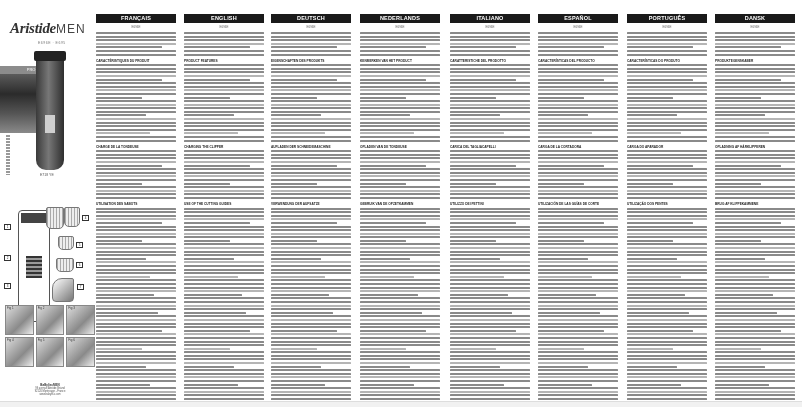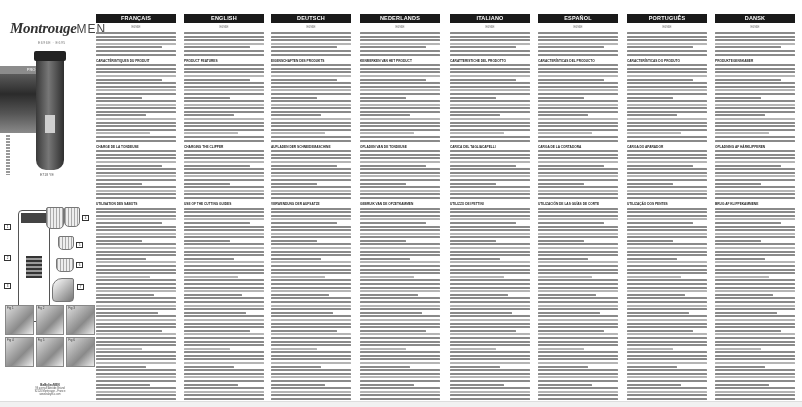--- a/index.html
+++ b/index.html
@@ -45,21 +45,21 @@
   .line { height:2px; margin:1.6px 0; background:#8a8a8a; border-radius:0.5px; }
   .line.s { background:#b5b5b5; }
 </style>
 </head>
 <body>
 
 <div class="page">
 
   <div class="cover">
     <div class="logo">
-      <span>Montrouge</span><span class="men">MEN</span>
+      <span>Aristide</span><span class="men">MEN</span>
     </div>
     <div class="model-code">E696E · E695</div>
     <div class="photo"></div>
     <div class="photo-label">PRO 60</div>
     <div class="clipper-hero">
       <div class="blade"></div>
       <div class="window"></div>
     </div>
     <div class="side-text"></div>
     <div class="ref-code">E718 YE</div>

